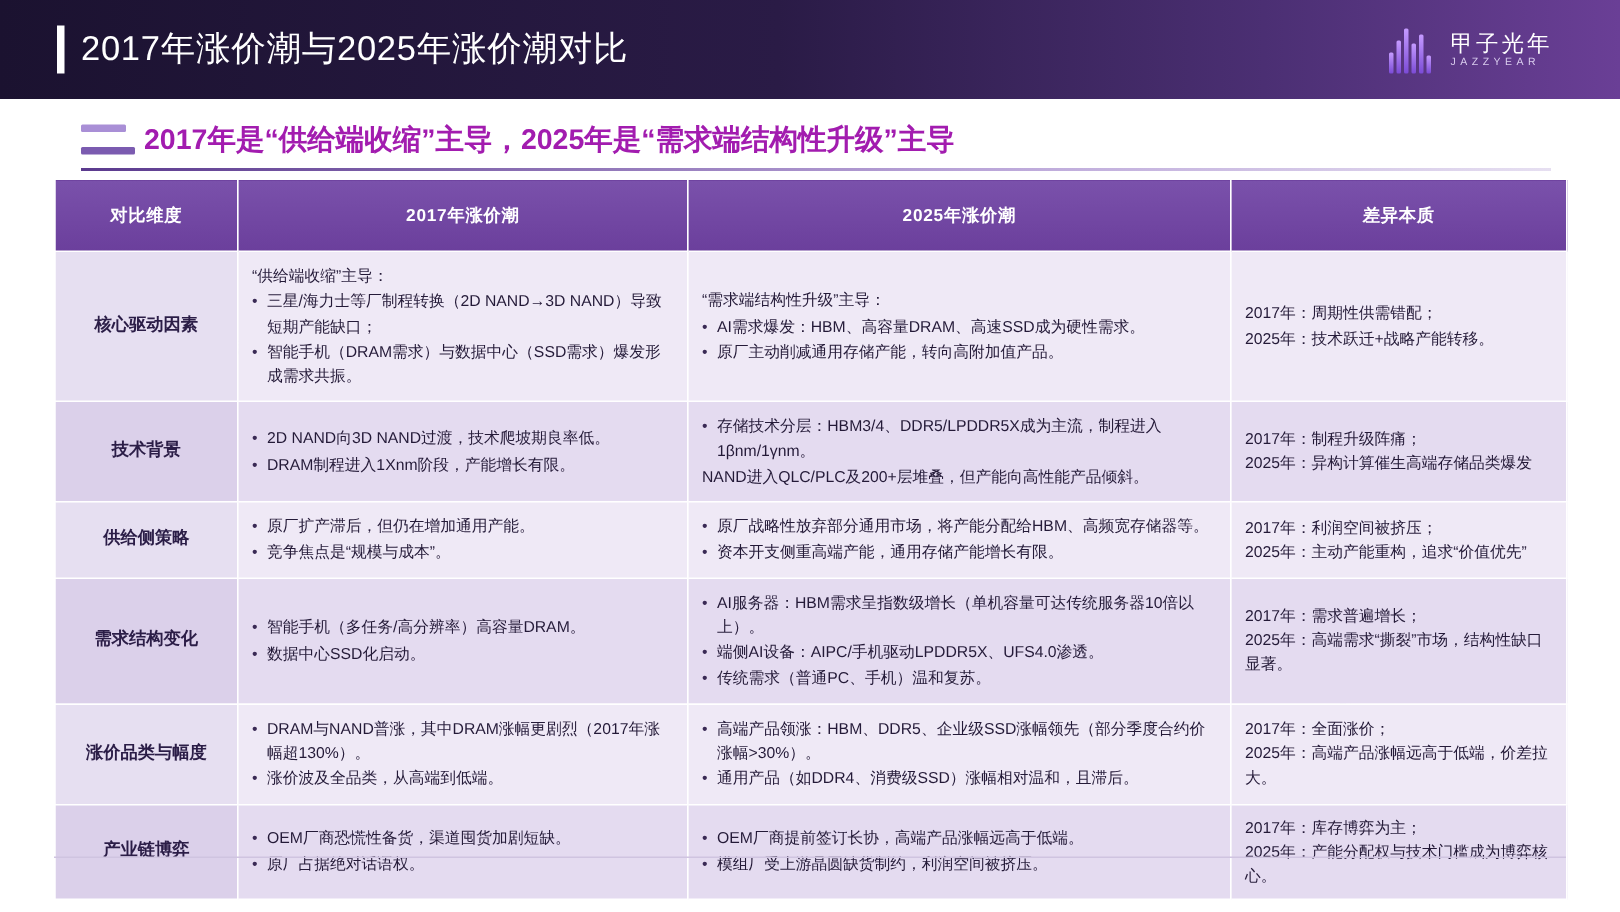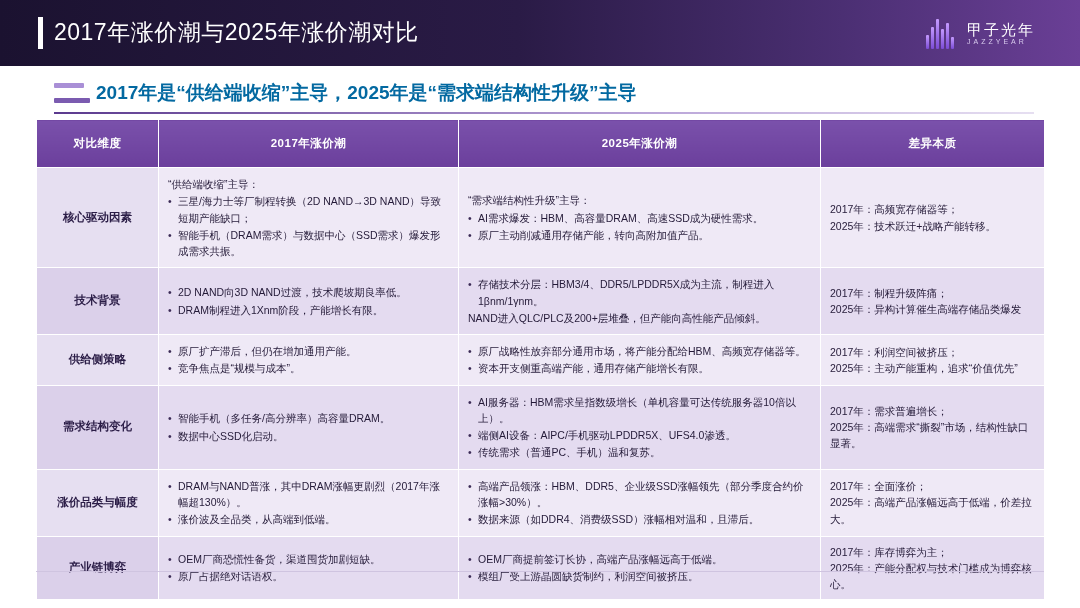--- a/index.html
+++ b/index.html
@@ -93,21 +93,21 @@
     margin-right: 6px;
     display: flex; flex-direction: column; justify-content: space-between;
   }
   .subtitle-bars i {
     display:block; height: 5px; background: #8c6fc0; border-radius: 1px;
   }
   .subtitle-bars i:nth-child(1){ width: 30px; background:#a98fd6; }
   .subtitle-bars i:nth-child(2){ width: 36px; background:#7b5bb0; }
   .subtitle-text {
     font-size: 19px;
-    color: #0369a1;
+    color: #a21caf;
     font-weight: bold;
     white-space: nowrap;
     text-align: center;
   }
   .subtitle-rule {
     position: absolute;
     left: 54px; top: 112px;
     width: 980px; height: 2px;
     background: linear-gradient(90deg, #5b3a8e 0%, #b9a4d8 60%, #e6dff1 100%);
   }
@@ -252,21 +252,21 @@
             </ul>
           </td>
           <td>
             <ul class="lines">
               <li class="nobullet">“需求端结构性升级”主导：</li>
               <li>AI需求爆发：HBM、高容量DRAM、高速SSD成为硬性需求。</li>
               <li>原厂主动削减通用存储产能，转向高附加值产品。</li>
             </ul>
           </td>
           <td class="cell-diff">
-            <div>2017年：高频宽存储器等；</div>
+            <div>2017年：周期性供需错配；</div>
             <div>2025年：技术跃迁+战略产能转移。</div>
           </td>
         </tr>
         <tr class="r-even">
           <td class="dim">技术背景</td>
           <td>
             <ul class="lines">
               <li>2D NAND向3D NAND过渡，技术爬坡期良率低。</li>
               <li>DRAM制程进入1Xnm阶段，产能增长有限。</li>
             </ul>
@@ -325,21 +325,21 @@
           <td class="dim">涨价品类与幅度</td>
           <td>
             <ul class="lines">
               <li>DRAM与NAND普涨，其中DRAM涨幅更剧烈（2017年涨幅超130%）。</li>
               <li>涨价波及全品类，从高端到低端。</li>
             </ul>
           </td>
           <td>
             <ul class="lines">
               <li>高端产品领涨：HBM、DDR5、企业级SSD涨幅领先（部分季度合约价涨幅&gt;30%）。</li>
-              <li>数据来源（如DDR4、消费级SSD）涨幅相对温和，且滞后。</li>
+              <li>通用产品（如DDR4、消费级SSD）涨幅相对温和，且滞后。</li>
             </ul>
           </td>
           <td class="cell-diff">
             <div>2017年：全面涨价；</div>
             <div>2025年：高端产品涨幅远高于低端，价差拉大。</div>
           </td>
         </tr>
         <tr class="r-even">
           <td class="dim">产业链博弈</td>
           <td>

